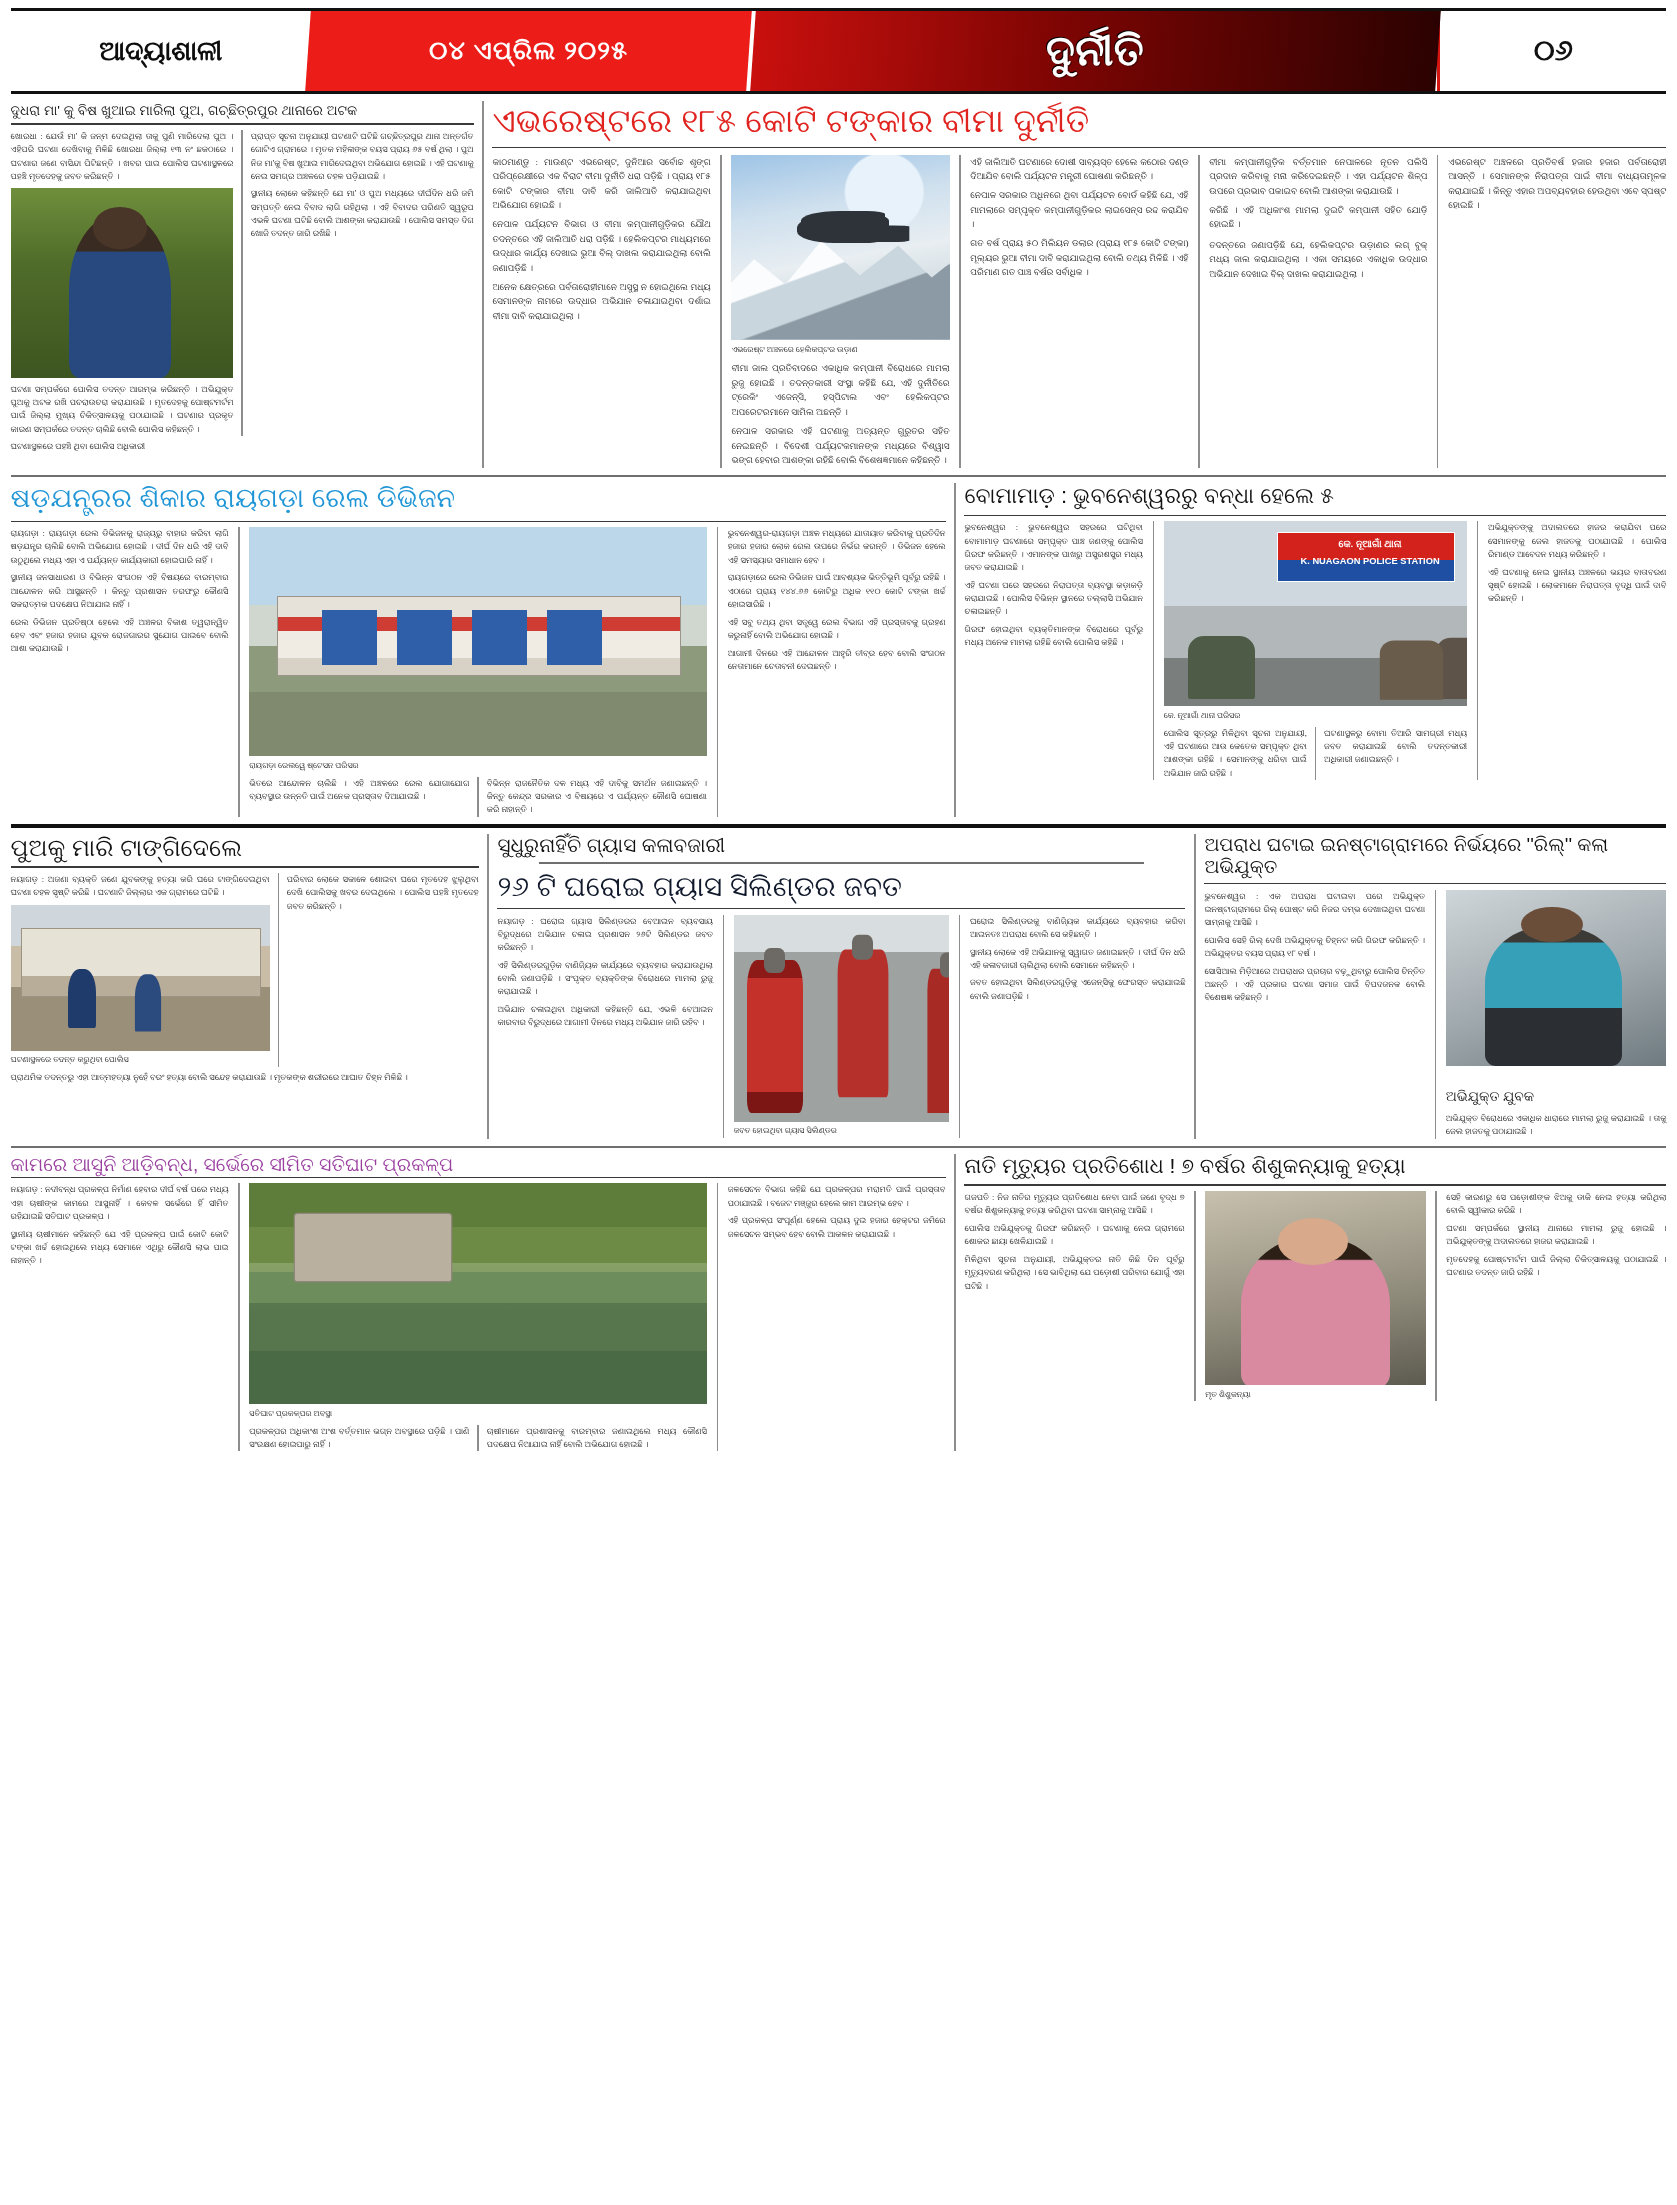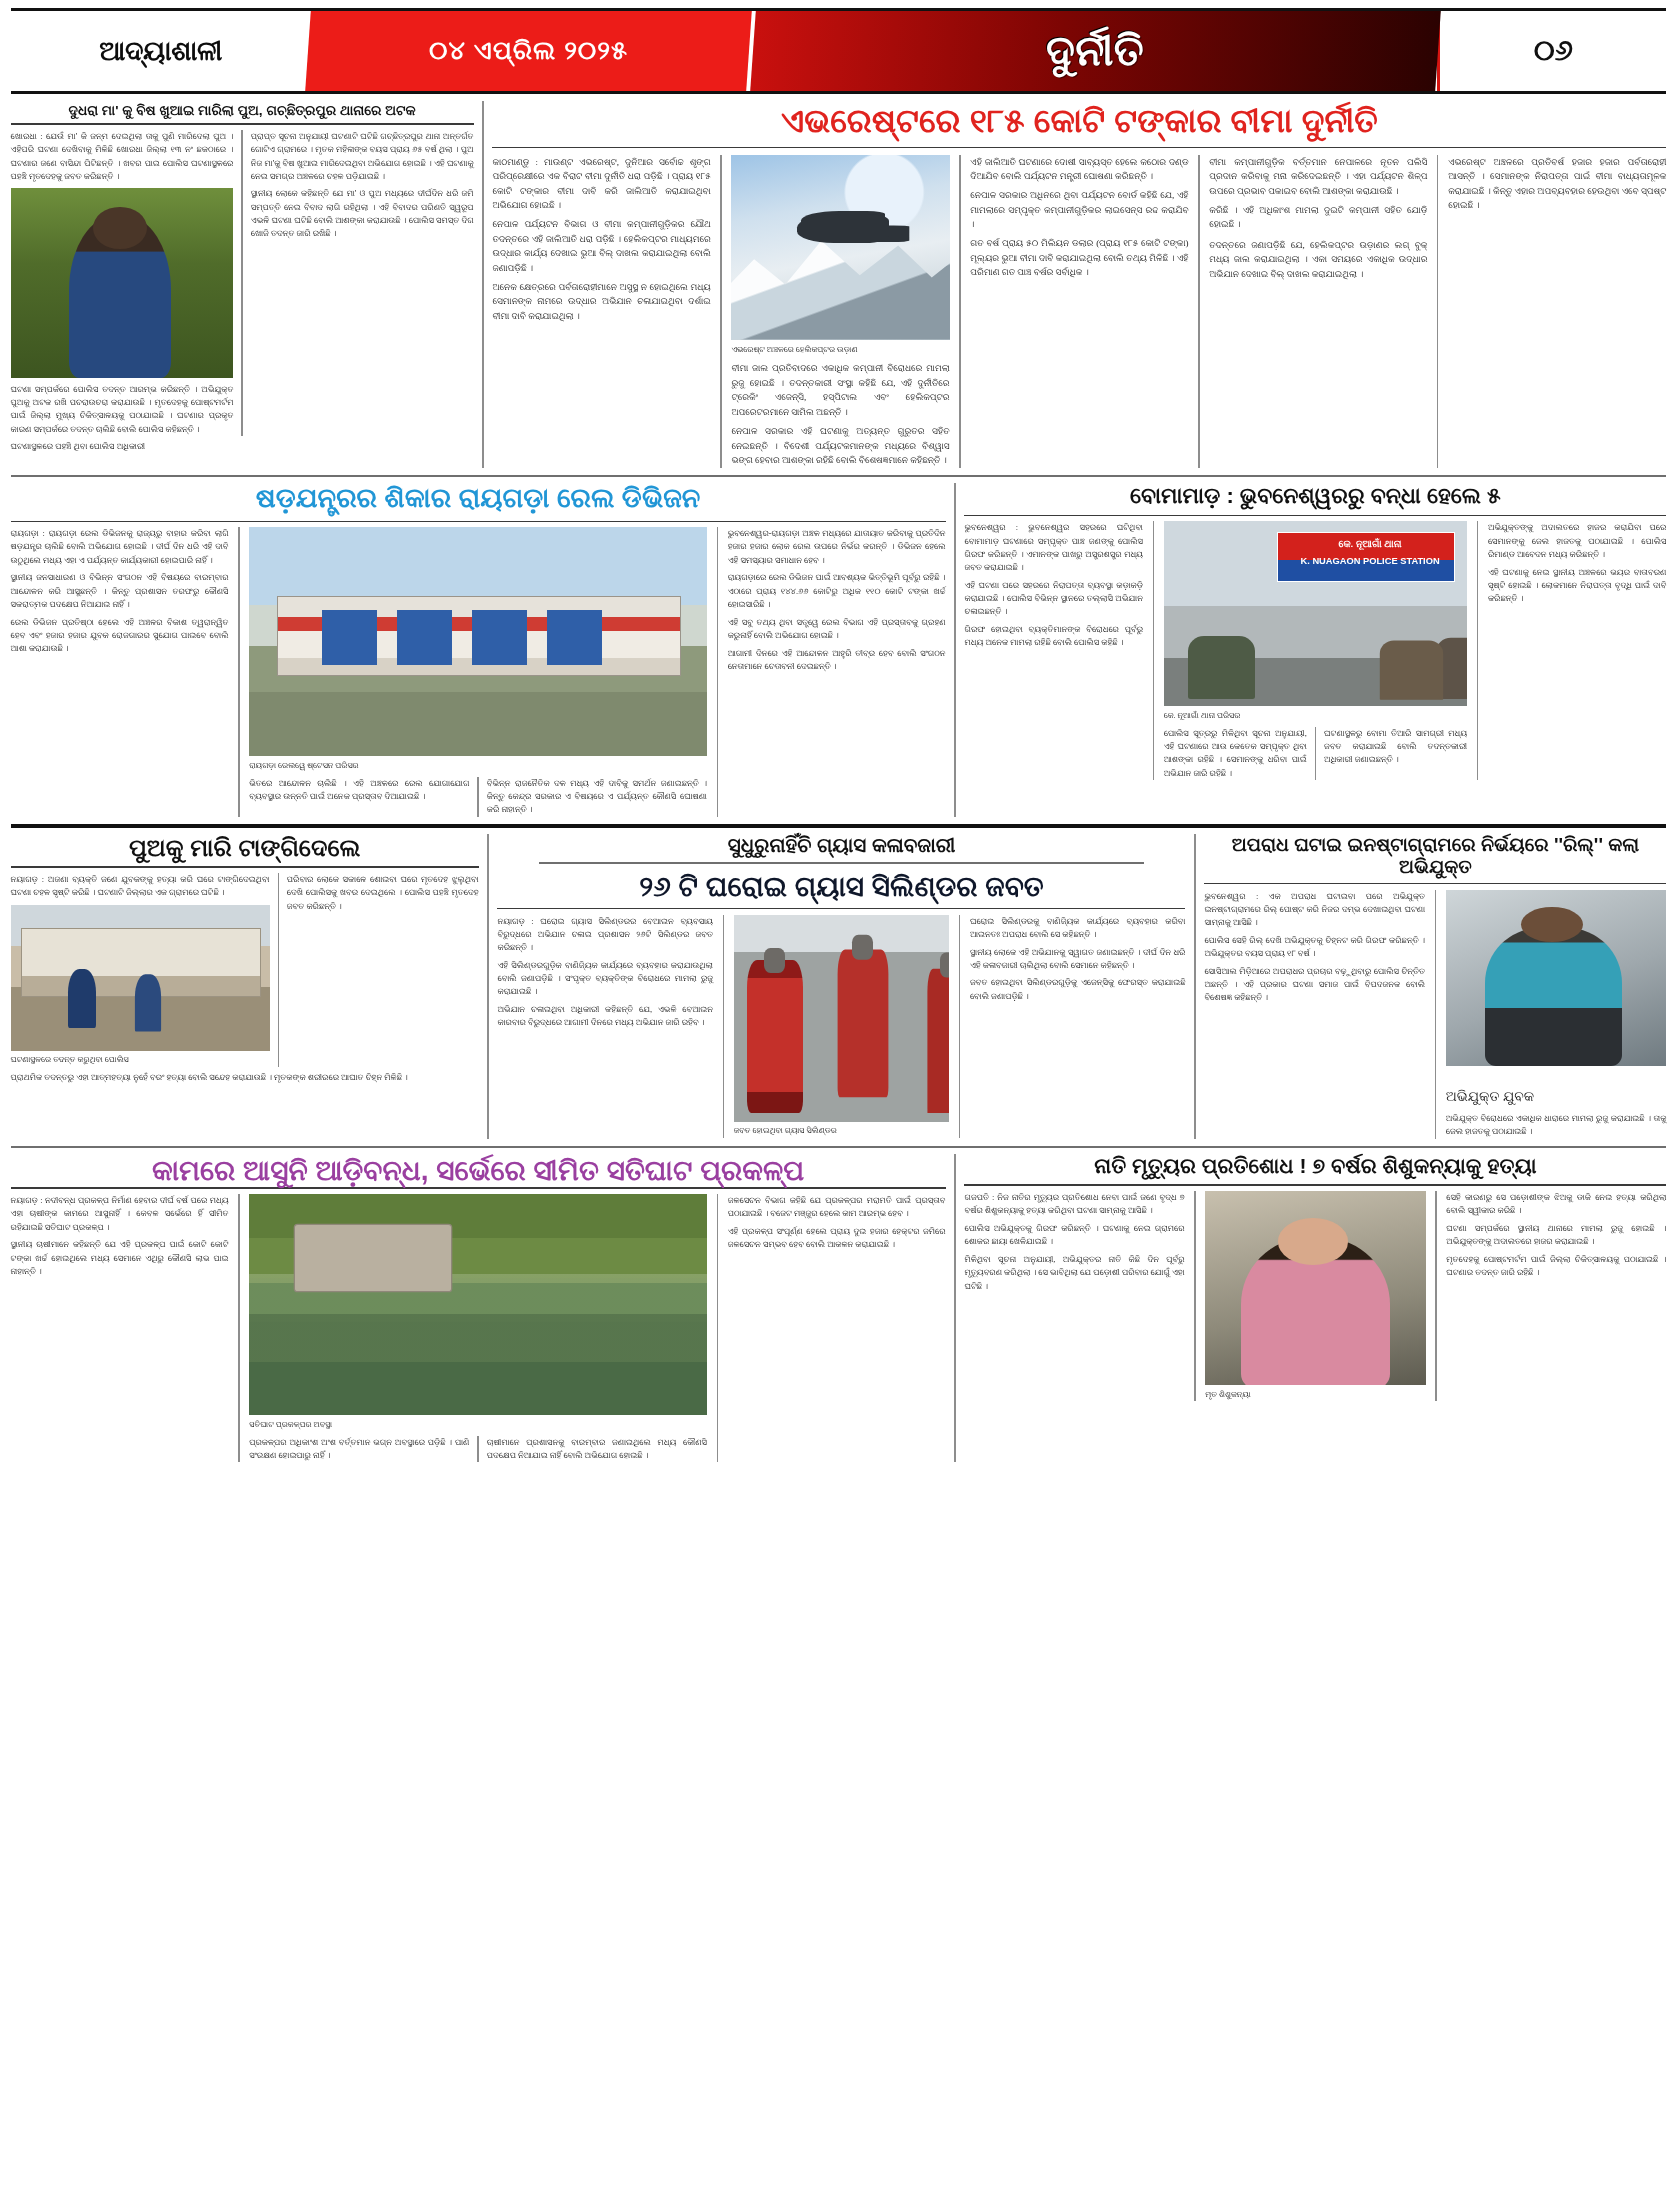--- a/index.html
+++ b/index.html
@@ -67,21 +67,21 @@
     font-size:9px; line-height:1.62;
     text-align:justify; color:#1a1a1a;
     font-family:"Liberation Serif", serif;
     hyphens:none; word-break:break-word;
   }
   .news-body.small { font-size:8.4px; line-height:1.58; }
 
   
   .hl {
     font-family:"Liberation Sans", sans-serif;
-    font-weight:bold; text-align:center; line-height:1.18;
+    font-weight:normal; line-height:1.18;
   }
   .hl-red   { color:#e0231e; }
   .hl-black { color:#111; }
   .hl-blue  { color:#2196d6; }
   .hl-violet{ color:#9a3fa0; }
   .hl-navy  { color:#0f172a; }
 
   
   .photo { position:relative; overflow:hidden; background:#b9c2c8; }
 
@@ -455,21 +455,21 @@
       </div>
     </div>
   </div>
 
   <div class="rule-med" style="margin:7px 0 0 0;"></div>
 
   <div class="sec" style="margin-top:6.2px;">
     <div style="display:flex; gap:8.8px;">
 
       <div style="flex:0 0 935px;">
-        <div class="hl hl-violet" style="font-size:28px; padding-bottom:0;">କାମରେ ଆସୁନି ଆଡ଼ିବନ୍ଧ, ସର୍ଭେରେ ସୀମିତ ସତିଘାଟ ପ୍ରକଳ୍ପ</div>
+        <div class="hl hl-violet" style="font-size:19px; padding-bottom:0;">କାମରେ ଆସୁନି ଆଡ଼ିବନ୍ଧ, ସର୍ଭେରେ ସୀମିତ ସତିଘାଟ ପ୍ରକଳ୍ପ</div>
         <div class="rule-thin"></div>
 
         <div class="cols" style="margin-top:5.3px;">
           <div class="col">
             <p class="news-body small">ନୟାଗଡ଼ : ନଦୀବନ୍ଧ ପ୍ରକଳ୍ପ ନିର୍ମାଣ ହେବାର ଦୀର୍ଘ ବର୍ଷ ପରେ ମଧ୍ୟ ଏହା ଚାଷୀଙ୍କ କାମରେ ଆସୁନାହିଁ । କେବଳ ସର୍ଭେରେ ହିଁ ସୀମିତ ରହିଯାଇଛି ସତିଘାଟ ପ୍ରକଳ୍ପ ।</p>
             <p class="news-body small" style="margin-top:4.4px;">ସ୍ଥାନୀୟ ଚାଷୀମାନେ କହିଛନ୍ତି ଯେ ଏହି ପ୍ରକଳ୍ପ ପାଇଁ କୋଟି କୋଟି ଟଙ୍କା ଖର୍ଚ୍ଚ ହୋଇଥିଲେ ମଧ୍ୟ ସେମାନେ ଏଥିରୁ କୌଣସି ଲାଭ ପାଇ ନାହାନ୍ତି ।</p>
           </div>
           <div class="vrule"></div>
 
           <div class="col" style="flex:2.1;">

